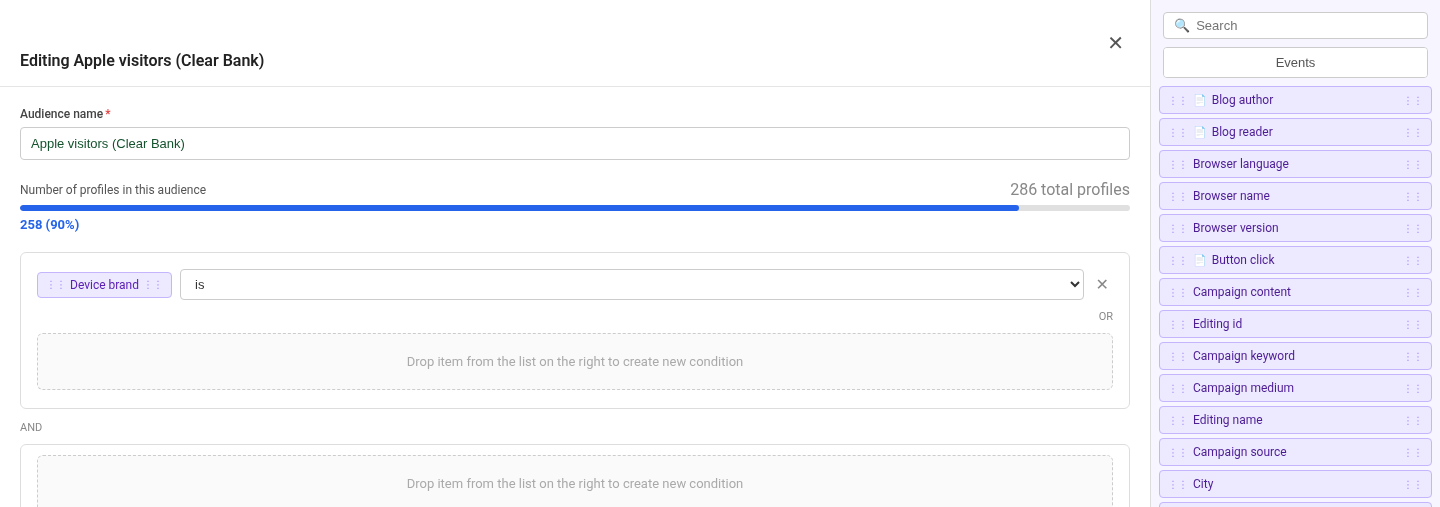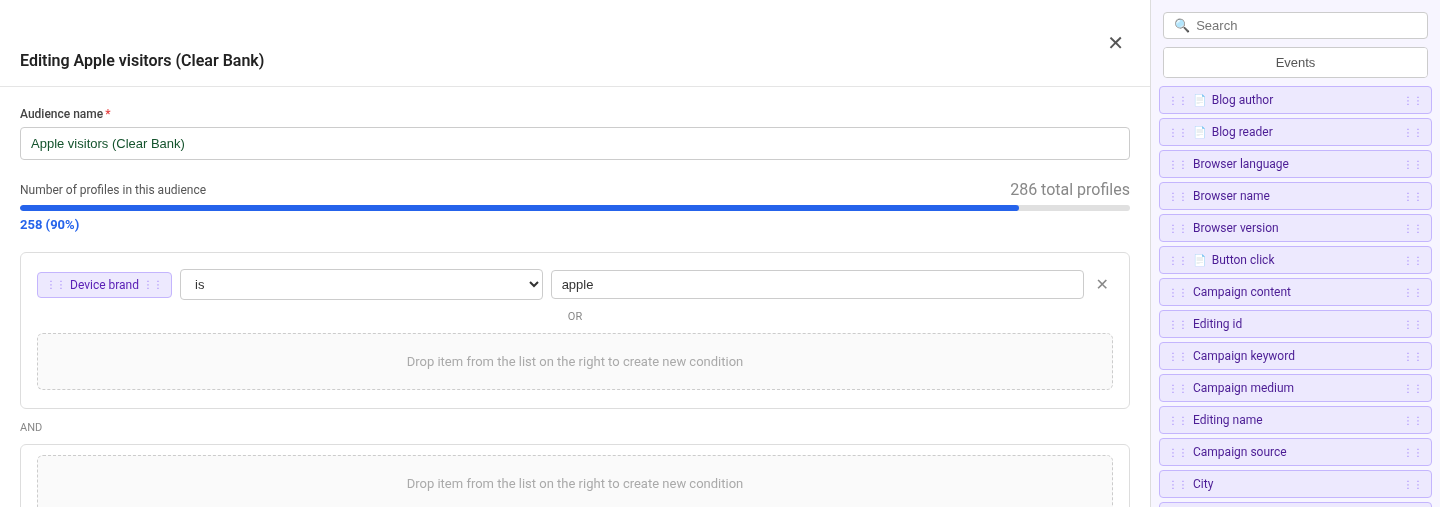--- a/index.html
+++ b/index.html
@@ -176,21 +176,21 @@
       background: none;
       border: none;
       cursor: pointer;
       font-size: 16px;
       color: #888;
       line-height: 1;
       padding: 2px 4px;
     }
 
     .separator-label {
-      text-align: center;
+      text-align: right;
       font-size: 11px;
       color: #888;
       margin: 10px 0;
       position: relative;
     }
 
     .drop-zone {
       border: 1.5px dashed #ccc;
       border-radius: 6px;
       padding: 20px;
@@ -354,21 +354,20 @@
           <span class="drag-handle">⋮⋮</span>
           <span>Device brand</span>
           <span class="drag-handle">⋮⋮</span>
         </div>
         <select class="condition-select">
           <option>is</option>
           <option>is not</option>
           <option>contains</option>
           <option>does not contain</option>
         </select>
-        <input class="condition-value-input" type="text" value="apple" style="">
         <button class="remove-btn">✕</button>
       </div>
 
       <div class="separator-label">
         <span>OR</span>
       </div>
 
       <div class="drop-zone">
         <span>Drop item from the list on the right to create new condition</span>
       </div>

